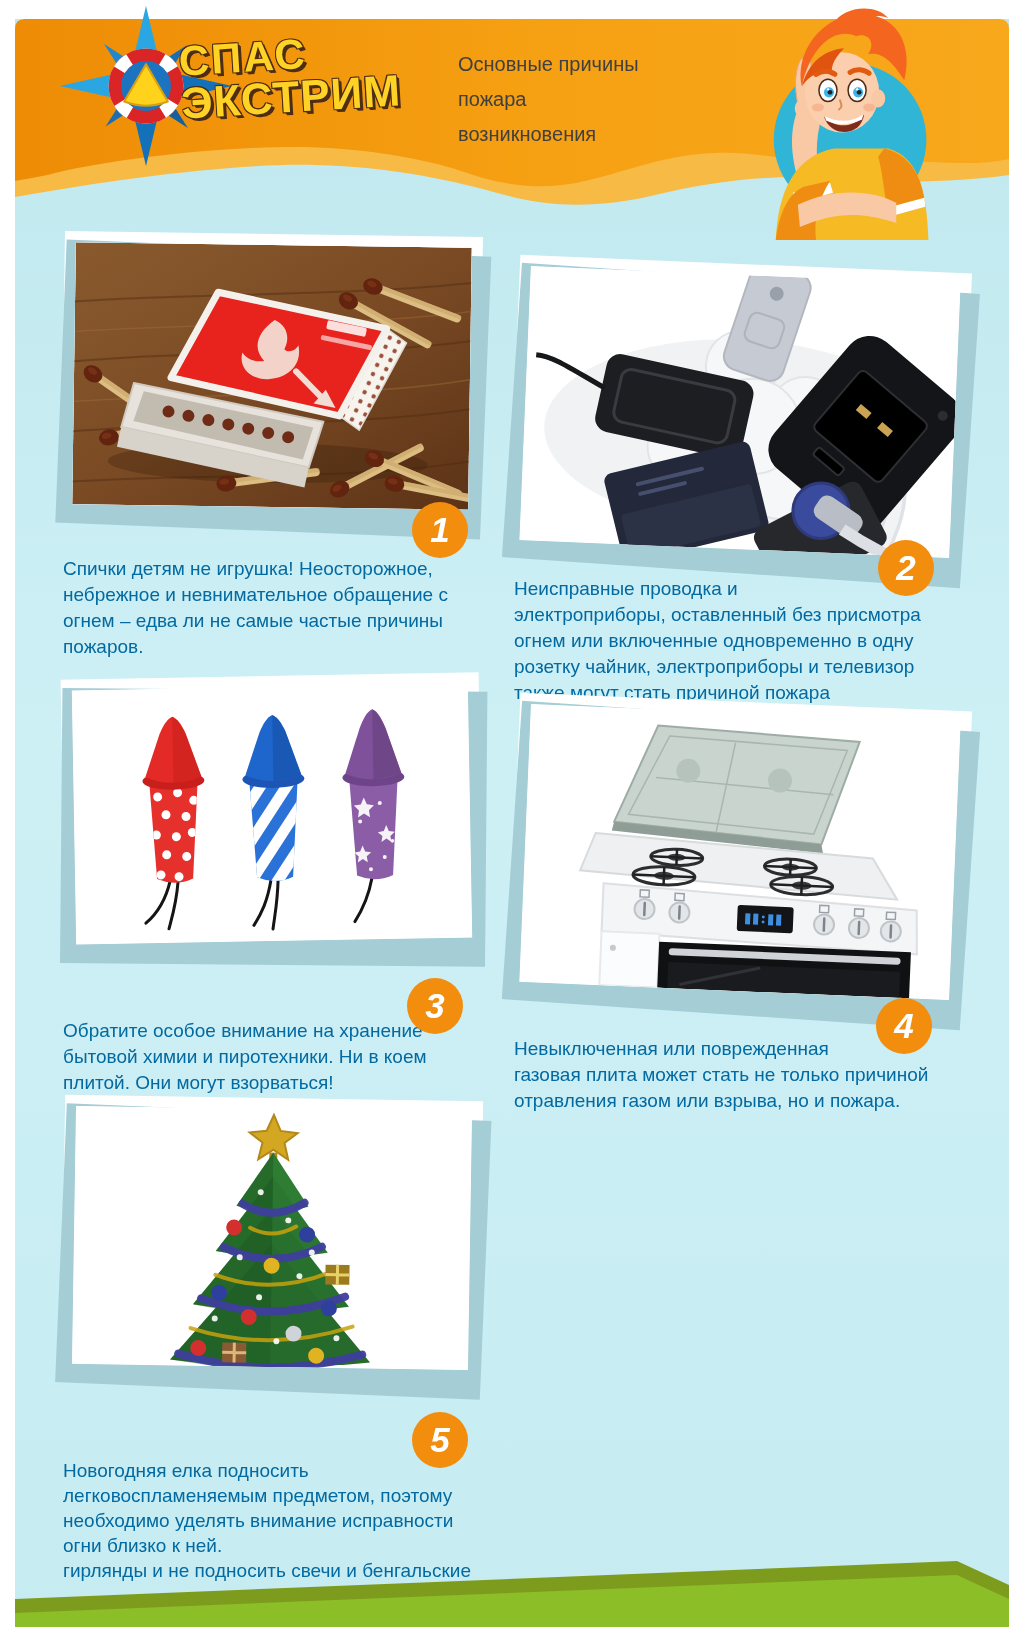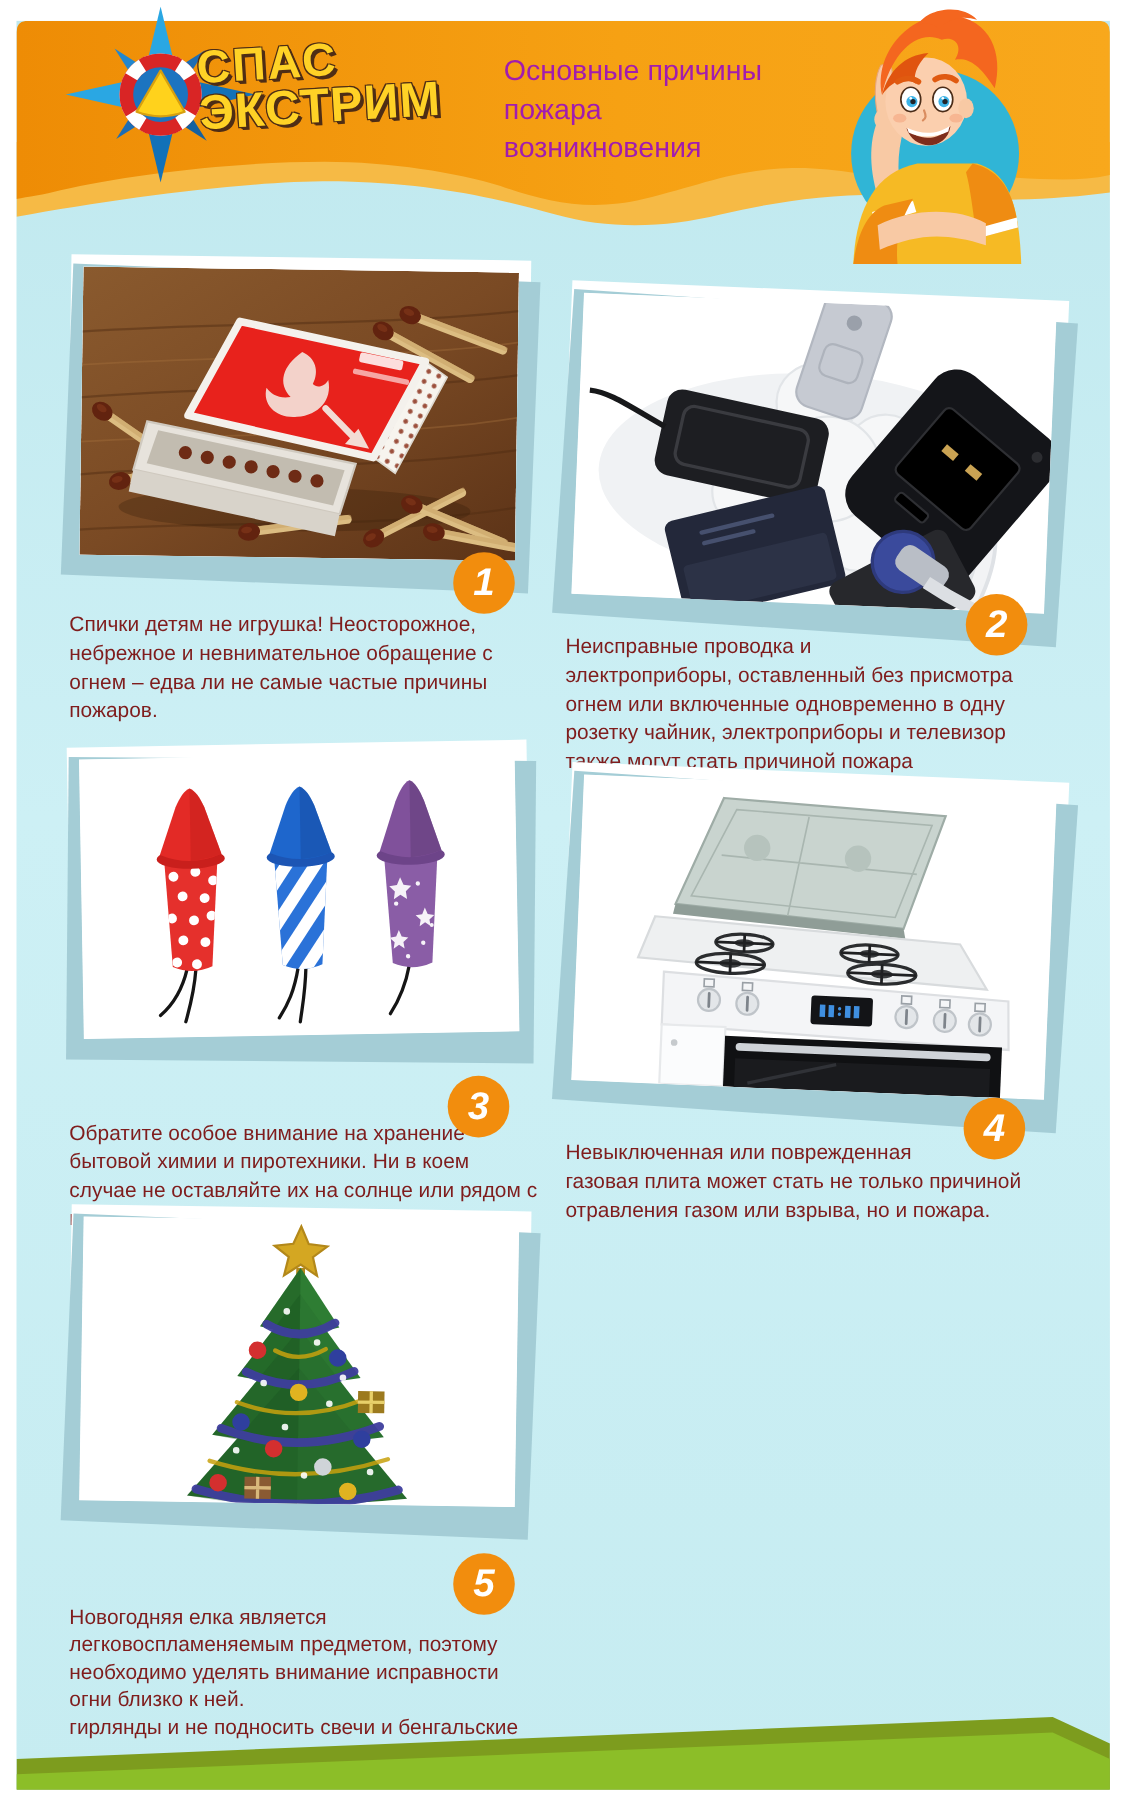--- a/index.html
+++ b/index.html
@@ -7,42 +7,42 @@
   .canvas{position:relative;width:1024px;height:1642px;background:#ffffff;overflow:hidden;}
   .bg{position:absolute;left:15px;top:19px;width:994px;height:1608px;
       background:linear-gradient(180deg,#bfe8ee 0%,#cdf0f5 45%,#c6ecf1 100%);}
   .header-svg{position:absolute;left:15px;top:19px;width:994px;height:225px;}
   .logo-star{position:absolute;left:57px;top:6px;width:178px;height:160px;}
   .brand{position:absolute;left:180px;top:36px;transform:rotate(-3.5deg);
          color:#ffd226;font-weight:bold;line-height:0.92;
          text-shadow:3px 3px 0 #4e2d15,-1px -1px 0 #4e2d15,1px -1px 0 #4e2d15,-1px 1px 0 #4e2d15,2px 2px 0 #4e2d15;}
   .brand .b1{display:block;font-size:42px;letter-spacing:2px;}
   .brand .b2{display:block;font-size:44px;letter-spacing:1px;margin-top:2px;}
-  .page-title{position:absolute;left:458px;top:47px;color:#a21caf;font-size:26px;line-height:35px;font-weight:400;}
+  .page-title{position:absolute;left:458px;top:47px;color:#404040;font-size:20px;line-height:35px;font-weight:400;}
   .page-title span{display:block;}
   .mascot{position:absolute;left:735px;top:4px;width:196px;height:236px;}
   .card{position:absolute;background:#ffffff;padding:11px;box-sizing:border-box;}
   .card::before{content:'';position:absolute;left:-2px;right:-5px;top:14px;bottom:-13px;
                 background:#a4cdd6;transform:rotate(1.5deg);z-index:-1;}
   .photo{width:100%;height:100%;overflow:hidden;background:#fff;}
   .photo svg{display:block;width:100%;height:100%;}
   #card1{left:63px;top:234px;width:418px;height:284px;transform:rotate(.8deg);}
   #card2{left:514px;top:264px;width:452px;height:296px;transform:rotate(2.4deg);}
   #card3{left:63px;top:676px;width:418px;height:276px;transform:rotate(-1deg);}
   #card4{left:514px;top:702px;width:452px;height:300px;transform:rotate(2.4deg);}
   #card5{left:63px;top:1098px;width:418px;height:280px;transform:rotate(.9deg);}
   .badge{position:absolute;width:56px;height:56px;border-radius:50%;background:#f28d0d;
          color:#fff;font-weight:bold;font-style:italic;font-size:35px;
          display:flex;align-items:center;justify-content:center;z-index:5;}
   #badge1{left:412px;top:502px;}
   #badge2{left:878px;top:540px;}
   #badge3{left:407px;top:978px;}
   #badge4{left:876px;top:998px;}
   #badge5{left:412px;top:1412px;}
-  .caption{position:absolute;color:#7f1d1d;font-size:19px;line-height:26px;white-space:nowrap;}
+  .caption{position:absolute;color:#0369a1;font-size:19px;line-height:26px;white-space:nowrap;}
   .caption span{display:block;}
   #cap1{left:63px;top:556px;}
   #cap2{left:514px;top:576px;}
   #cap3{left:63px;top:1018px;}
   #cap4{left:514px;top:1036px;}
   #cap5{left:63px;top:1458px;line-height:25px;}
   .hill{position:absolute;left:15px;top:1557px;width:994px;height:70px;}
 </style>
 </head>
 <body>
@@ -315,21 +315,20 @@
         <ellipse cx="300" cy="92" rx="31" ry="9" fill="#6d4489"></ellipse>
         <path d="M300,24 C295,26 291,33 287,43 L272,88 Q300,100 328,88 L313,43 C309,33 305,26 300,24 Z" fill="#80519b"></path>
         <path d="M300,24 C305,26 309,33 313,43 L328,88 Q315,93 300,94 Z" fill="#64407c" opacity=".6"></path>
       </svg>
     </div>
   </div>
   <div class="badge" id="badge3">3</div>
   <div class="caption" id="cap3">
     <span>Обратите особое внимание на хранение</span>
     <span>бытовой химии и пиротехники. Ни в коем</span>
-    <span>случае не оставляйте их на солнце или рядом с</span>
     <span>плитой. Они могут взорваться!</span>
   </div>
 
   <div class="card" id="card4">
     <div class="photo">
       <svg viewBox="0 0 430 278" preserveAspectRatio="none">
         <rect width="430" height="278" fill="#ffffff"></rect>
         <polygon points="128,16 330,24 296,128 88,114" fill="#c9d4cf" stroke="#9eaca6" stroke-width="2"></polygon>
         <polygon points="140,26 318,33 288,118 102,106" fill="none" stroke="#a9b6b0" stroke-width="1.5"></polygon>
         <path d="M206,30 L190,122 M128,68 L306,78" stroke="#a9b6b0" stroke-width="1.5"></path>
@@ -451,21 +450,21 @@
             <circle cx="204" cy="234" r="3"></circle>
           <circle cx="264" cy="230" r="3"></circle>
             <circle cx="186" cy="190" r="3"></circle>
             <circle cx="238" cy="144" r="3"></circle>
         </g>
       </svg>
     </div>
   </div>
   <div class="badge" id="badge5">5</div>
   <div class="caption" id="cap5">
-    <span>Новогодняя елка является</span>
+    <span>Новогодняя елка подносить</span>
     <span>легковоспламеняемым предметом, поэтому</span>
     <span>необходимо уделять внимание исправности</span>
     <span>огни близко к ней.</span>
     <span>гирлянды и не подносить свечи и бенгальские</span>
   </div>
 
   <svg class="hill" viewBox="0 0 994 70" preserveAspectRatio="none">
     <polygon points="0,42 942,4 994,28 994,70 0,70" fill="#7d9c1e"></polygon>
     <polygon points="0,56 942,18 994,42 994,70 0,70" fill="#8cbe28"></polygon>
   </svg>

